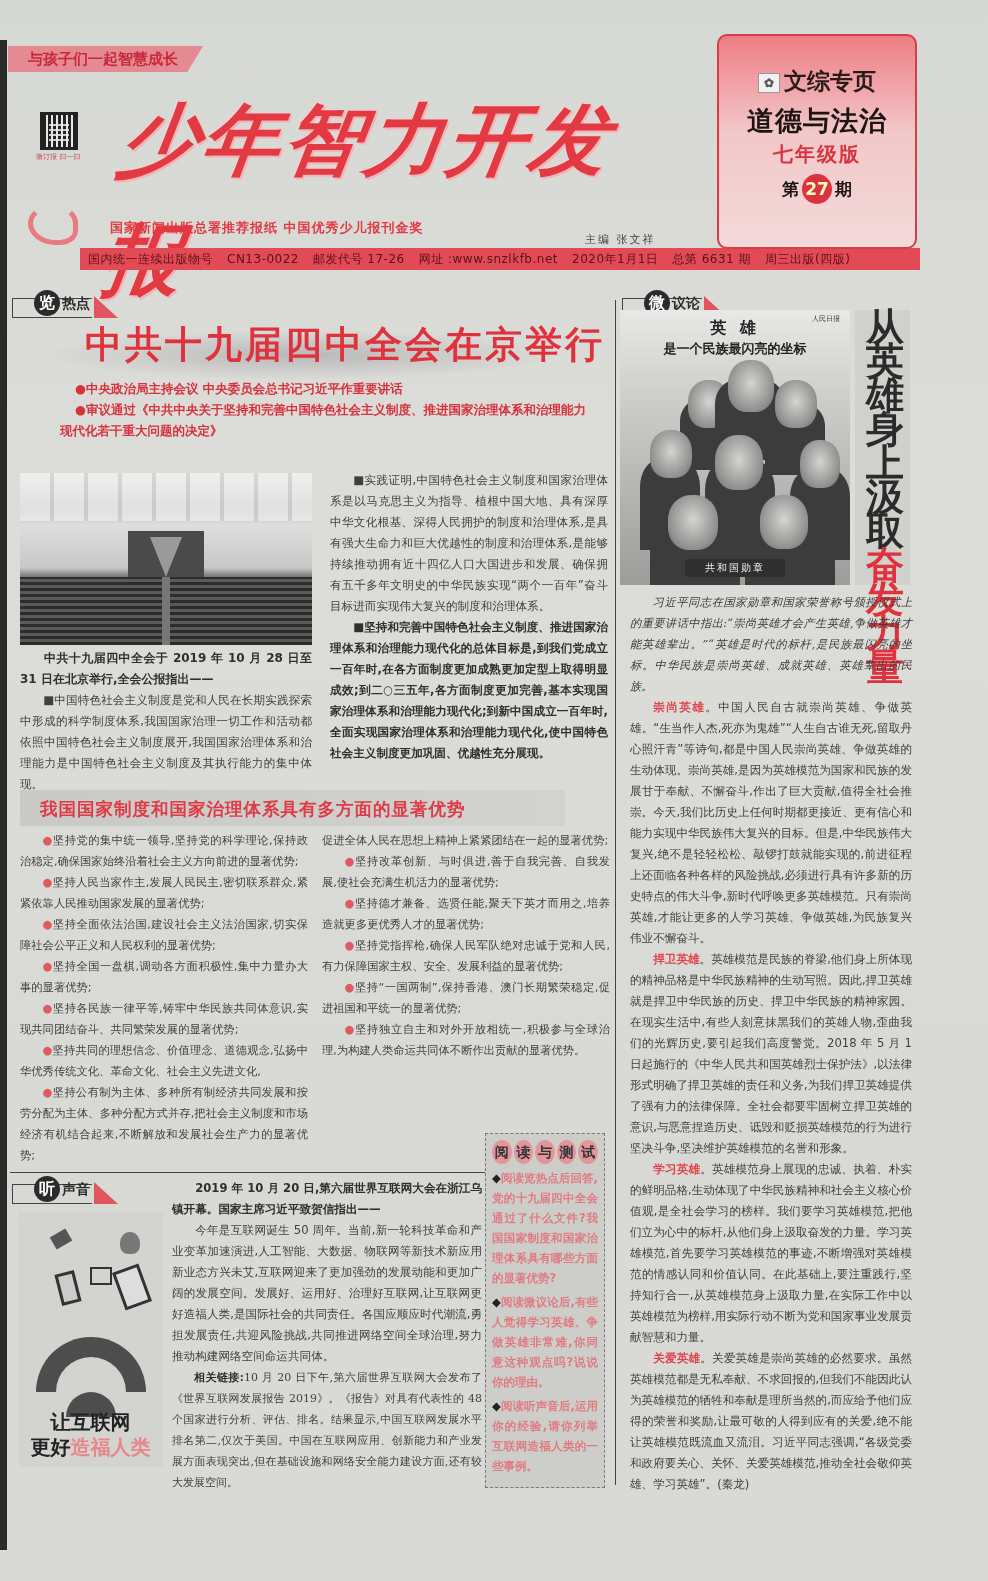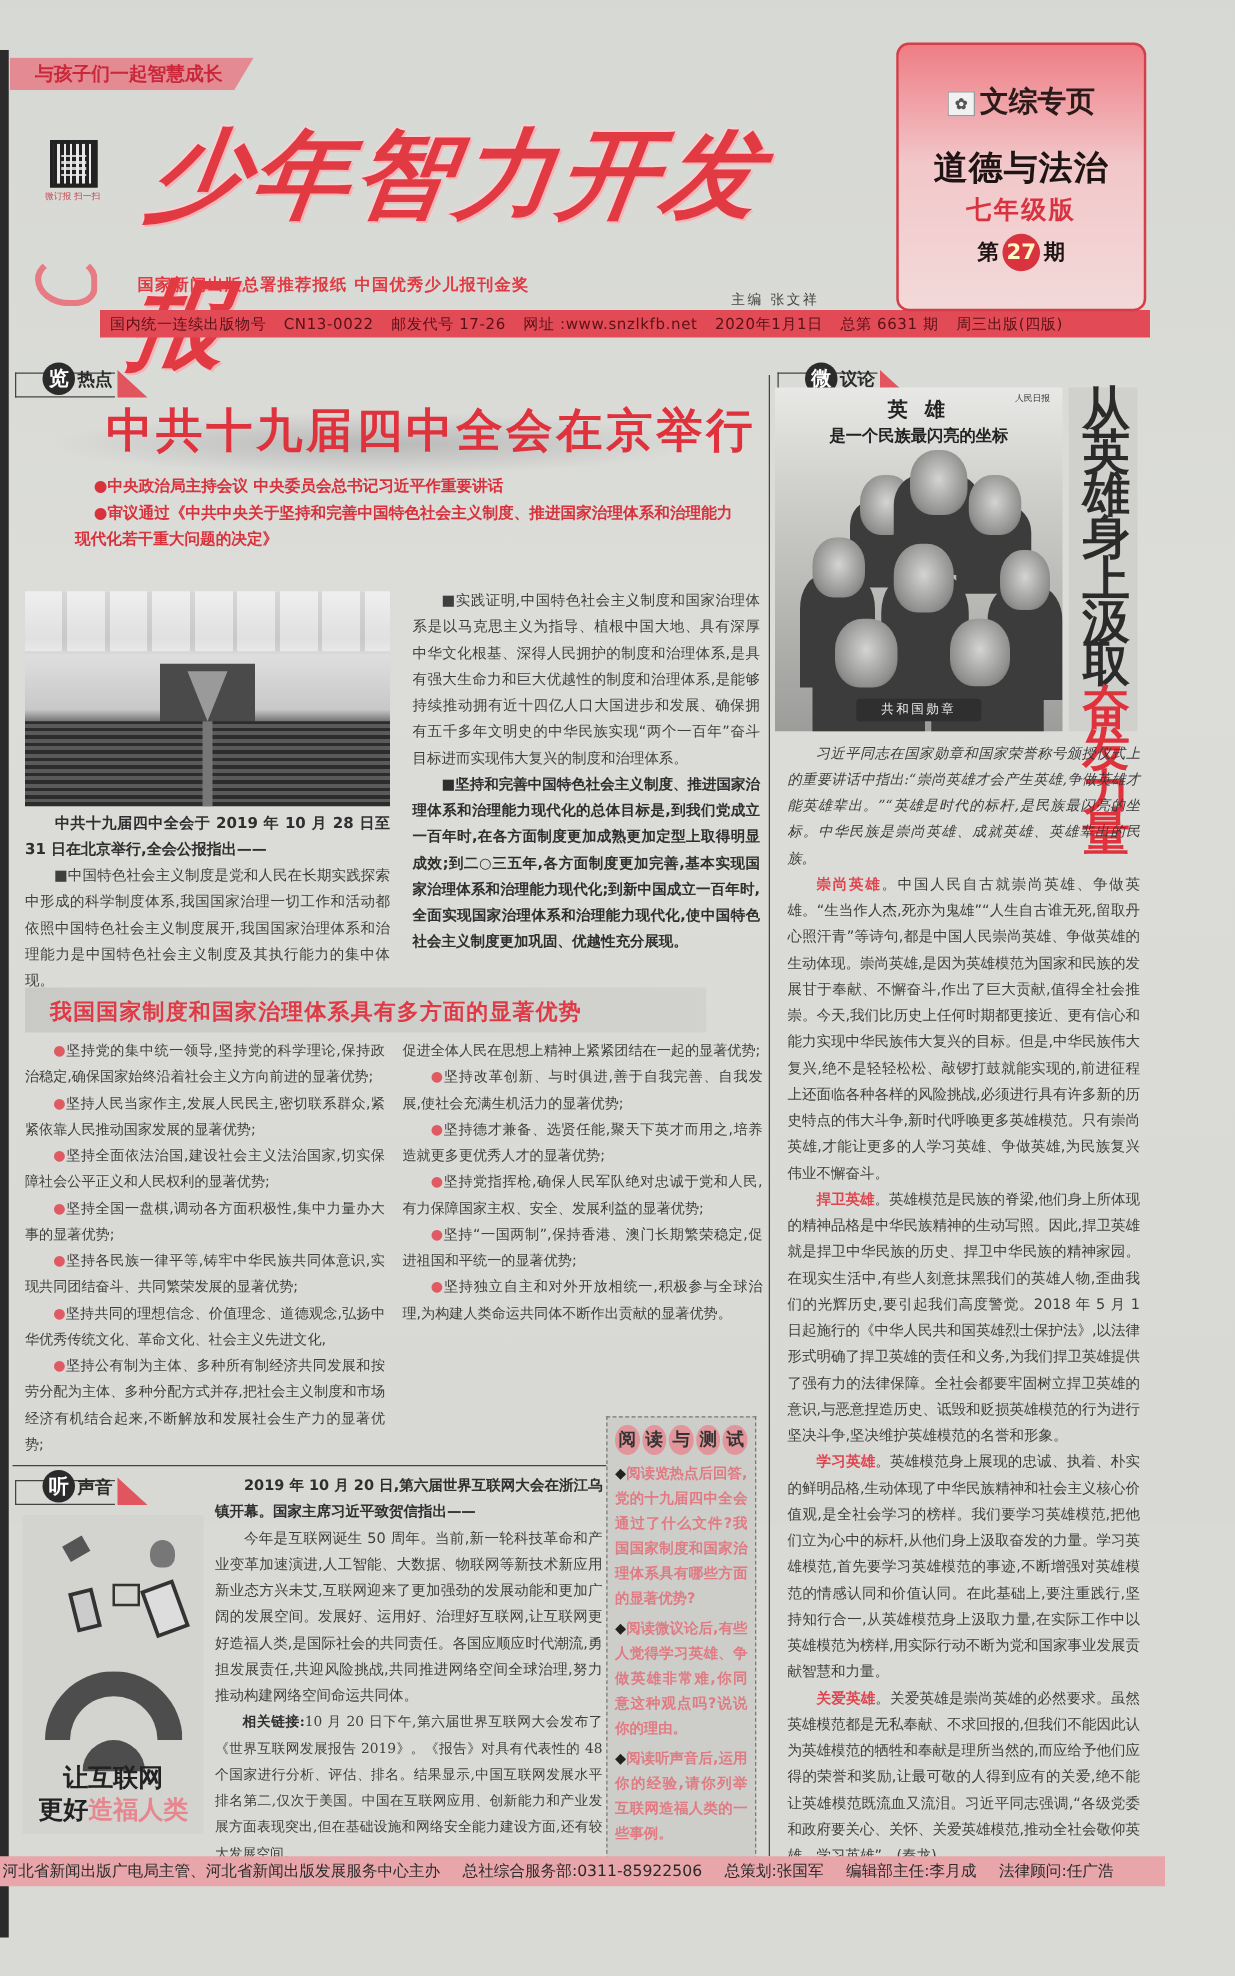--- a/index.html
+++ b/index.html
@@ -53,21 +53,21 @@
   .infobar span { margin-right: 14px; }
 
   .issuebox {
     position: absolute; left: 717px; top: 34px; width: 200px; height: 215px;
     background: linear-gradient(180deg, #ee7d85 0%, #f2c7c9 45%, #f3d9d9 100%);
     border: 2px solid #d63d48; border-radius: 10px;
     text-align: center;
   }
   .issue-l1 { margin-top: 30px; font-family: "DejaVu Serif", serif; font-weight: bold; font-size: 23px; color: #2a1a1a; }
   .issue-l1 .logo { display: inline-block; width: 22px; height: 20px; background: #f1f1f1; border: 1px solid #999; vertical-align: 2px; margin-right: 4px; font-size: 12px; line-height: 18px; color: #555; }
-  .issue-l2 { margin-top: 19px; font-family: "DejaVu Serif", serif; font-weight: bold; font-size: 27px; color: #1e1414; letter-spacing: 1px; }
+  .issue-l2 { margin-top: 6px; font-family: "DejaVu Serif", serif; font-weight: bold; font-size: 27px; color: #1e1414; letter-spacing: 1px; }
   .issue-l3 { margin-top: 2px; font-weight: bold; font-size: 20px; color: #d8333f; letter-spacing: 2px; }
   .issue-l4 { margin-top: 6px; font-weight: bold; font-size: 17px; color: #1e1414; }
   .issue-l4 .num { display: inline-block; width: 30px; height: 30px; border-radius: 50%; background: #d8333f; color: #fef9c3; line-height: 30px; font-size: 17px; margin: 0 3px; }
 
   
   .colhead { position: absolute; height: 28px; }
   .colhead .box { position: absolute; left: 0; top: 8px; width: 80px; height: 20px; border: 1px solid #444; border-right: none; }
   .colhead .circ { position: absolute; left: 22px; top: 0; width: 26px; height: 26px; border-radius: 50%; background: #2b2b2b; color: #fff; text-align: center; line-height: 26px; font-weight: bold; font-size: 16px; font-family: "DejaVu Serif", serif; }
   .colhead .lbl { position: absolute; left: 50px; top: 5px; font-family: "DejaVu Serif", serif; font-size: 14px; color: #2b2b2b; font-weight: bold; }
   .colhead .tri { position: absolute; left: 82px; top: 6px; width: 0; height: 0; border-left: 24px solid #e0555e; border-top: 22px solid transparent; }
@@ -310,16 +310,13 @@
   </div>
 
   <div class="text right-text" style="top:592px;">
     <p class="quote">习近平同志在国家勋章和国家荣誉称号颁授仪式上的重要讲话中指出:“崇尚英雄才会产生英雄,争做英雄才能英雄辈出。”“英雄是时代的标杆,是民族最闪亮的坐标。中华民族是崇尚英雄、成就英雄、英雄辈出的民族。</p>
     <p><span class="kw">崇尚英雄</span><span>。中国人民自古就崇尚英雄、争做英雄。“生当作人杰,死亦为鬼雄”“人生自古谁无死,留取丹心照汗青”等诗句,都是中国人民崇尚英雄、争做英雄的生动体现。崇尚英雄,是因为英雄模范为国家和民族的发展甘于奉献、不懈奋斗,作出了巨大贡献,值得全社会推崇。今天,我们比历史上任何时期都更接近、更有信心和能力实现中华民族伟大复兴的目标。但是,中华民族伟大复兴,绝不是轻轻松松、敲锣打鼓就能实现的,前进征程上还面临各种各样的风险挑战,必须进行具有许多新的历史特点的伟大斗争,新时代呼唤更多英雄模范。只有崇尚英雄,才能让更多的人学习英雄、争做英雄,为民族复兴伟业不懈奋斗。</span></p>
     <p><span class="kw">捍卫英雄</span><span>。英雄模范是民族的脊梁,他们身上所体现的精神品格是中华民族精神的生动写照。因此,捍卫英雄就是捍卫中华民族的历史、捍卫中华民族的精神家园。在现实生活中,有些人刻意抹黑我们的英雄人物,歪曲我们的光辉历史,要引起我们高度警觉。2018 年 5 月 1 日起施行的《中华人民共和国英雄烈士保护法》,以法律形式明确了捍卫英雄的责任和义务,为我们捍卫英雄提供了强有力的法律保障。全社会都要牢固树立捍卫英雄的意识,与恶意捏造历史、诋毁和贬损英雄模范的行为进行坚决斗争,坚决维护英雄模范的名誉和形象。</span></p>
     <p><span class="kw">学习英雄</span><span>。英雄模范身上展现的忠诚、执着、朴实的鲜明品格,生动体现了中华民族精神和社会主义核心价值观,是全社会学习的榜样。我们要学习英雄模范,把他们立为心中的标杆,从他们身上汲取奋发的力量。学习英雄模范,首先要学习英雄模范的事迹,不断增强对英雄模范的情感认同和价值认同。在此基础上,要注重践行,坚持知行合一,从英雄模范身上汲取力量,在实际工作中以英雄模范为榜样,用实际行动不断为党和国家事业发展贡献智慧和力量。</span></p>
     <p><span class="kw">关爱英雄</span><span>。关爱英雄是崇尚英雄的必然要求。虽然英雄模范都是无私奉献、不求回报的,但我们不能因此认为英雄模范的牺牲和奉献是理所当然的,而应给予他们应得的荣誉和奖励,让最可敬的人得到应有的关爱,绝不能让英雄模范既流血又流泪。习近平同志强调,“各级党委和政府要关心、关怀、关爱英雄模范,推动全社会敬仰英雄、学习英雄”。(秦龙)</span></p>
   </div>
 
-  <div class="footer">
-    <span>河北省新闻出版广电局主管、河北省新闻出版发展服务中心主办</span><span>总社综合服务部:0311-85922506</span><span>总策划:张国军</span><span>编辑部主任:李月成</span><span>法律顾问:任广浩</span>
-  </div>
 </div>
 
 </body></html>

